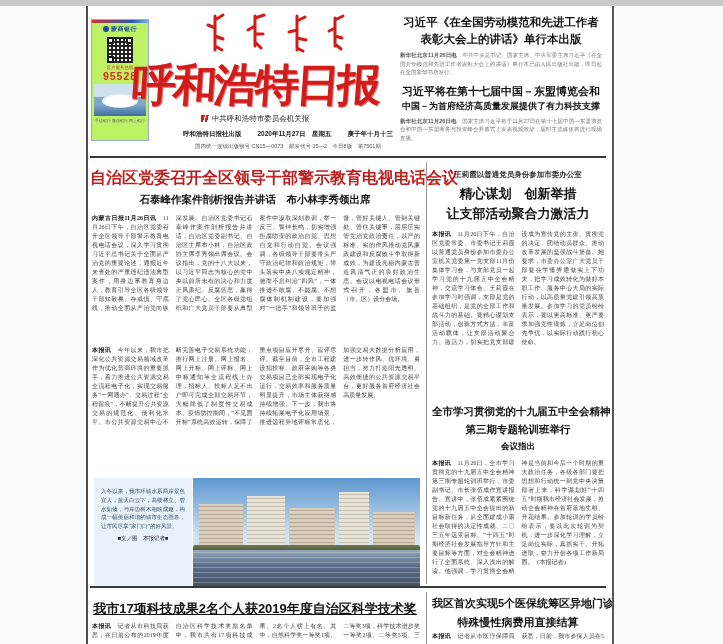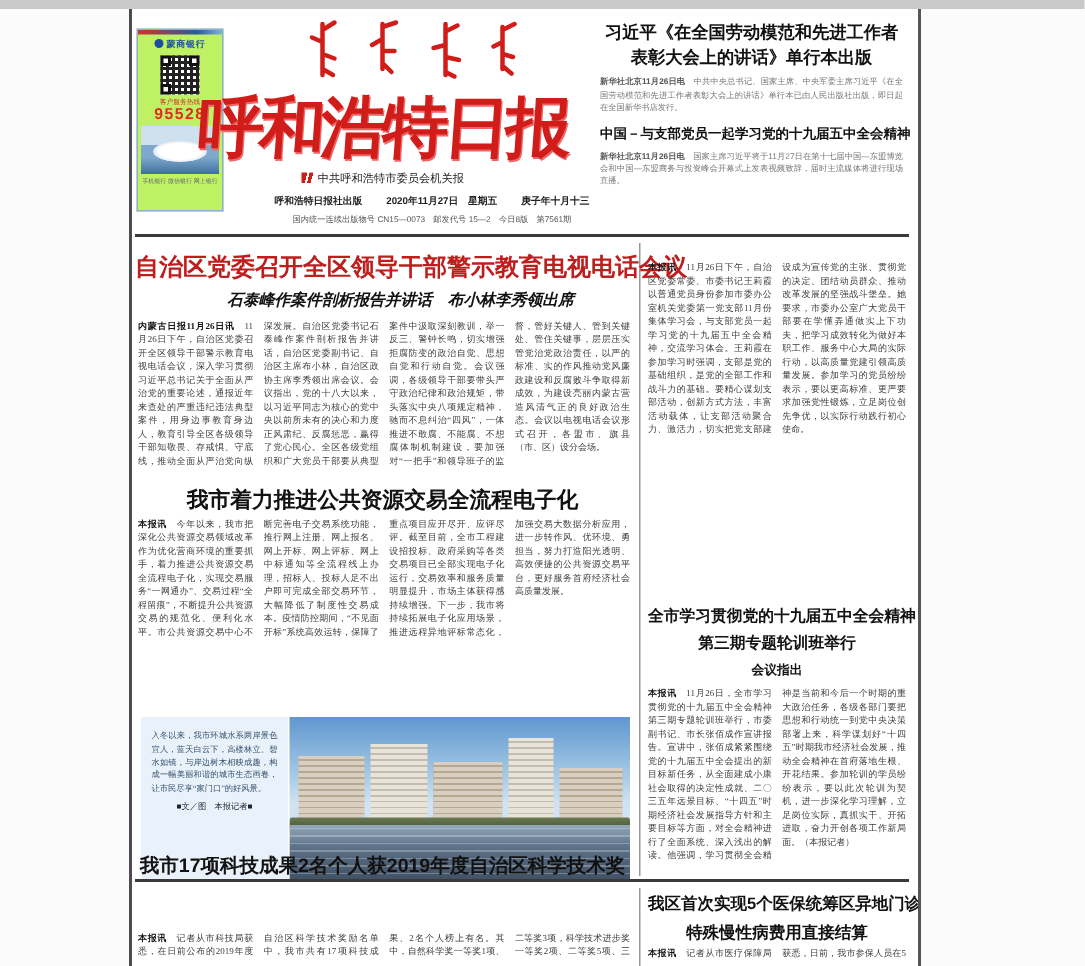--- a/index.html
+++ b/index.html
@@ -110,76 +110,81 @@
   </div>
   <div class="abs mast-line2">国内统一连续出版物号 CN15—0073　邮发代号 15—2　今日8版　第7561期</div>
 
   <div class="abs" style="left:312px; top:8px; width:202px;">
     <div class="hl" style="font-size:11.5px; line-height:1.45;">
       <div>习近平《在全国劳动模范和先进工作者</div>
       <div>表彰大会上的讲话》单行本出版</div>
     </div>
     <div class="dispatch" style="margin-top:4px;"><span class="lead" style="font-weight:bold;color:#555;">新华社北京11月26日电</span><span>　中共中央总书记、国家主席、中央军委主席习近平《在全国劳动模范和先进工作者表彰大会上的讲话》单行本已由人民出版社出版，即日起在全国新华书店发行。</span></div>
     <div class="hl" style="font-size:11px; line-height:1.5; margin-top:7px;">
-      <div style="font-size:9px;">中国－与支部党员一起学习党的十九届五中全会精神</div>
+      <div>习近平将在第十七届中国－东盟博览会和</div>
+      <div style="font-size:9px;">中国－为首府经济高质量发展提供了有力科技支撑</div>
     </div>
     <div class="dispatch" style="margin-top:4px;"><span style="font-weight:bold;color:#555;">新华社北京11月26日电</span><span>　国家主席习近平将于11月27日在第十七届中国—东盟博览会和中国—东盟商务与投资峰会开幕式上发表视频致辞，届时主流媒体将进行现场直播。</span></div>
   </div>
 
   <div class="abs hrule" style="left:2px; top:150px; width:516px;"></div>
   <div class="abs vrule" style="left:338px; top:156px; height:422px;"></div>
 
   <div class="abs hl-red" style="left:2px; top:162px; width:330px; font-size:16px;">自治区党委召开全区领导干部警示教育电视电话会议</div>
-  <div class="abs hl" style="left:14px; top:187px; width:330px; font-size:10.5px;font-style:italic;">石泰峰作案件剖析报告并讲话　布小林李秀领出席</div>
+  <div class="abs hl" style="left:2px; top:187px; width:330px; font-size:10.5px;">石泰峰作案件剖析报告并讲话　布小林李秀领出席</div>
   <div class="abs bodytxt cols4" style="left:4px; top:208px; width:328px; height:106px;">
     <span class="lead">内蒙古日报11月26日讯</span><span>　11月26日下午，自治区党委召开全区领导干部警示教育电视电话会议，深入学习贯彻习近平总书记关于全面从严治党的重要论述，通报近年来查处的严重违纪违法典型案件，用身边事教育身边人，教育引导全区各级领导干部知敬畏、存戒惧、守底线，推动全面从严治党向纵深发展。自治区党委书记石泰峰作案件剖析报告并讲话，自治区党委副书记、自治区主席布小林，自治区政协主席李秀领出席会议。会议指出，党的十八大以来，以习近平同志为核心的党中央以前所未有的决心和力度正风肃纪、反腐惩恶，赢得了党心民心。全区各级党组织和广大党员干部要从典型案件中汲取深刻教训，举一反三、警钟长鸣，切实增强拒腐防变的政治自觉、思想自觉和行动自觉。会议强调，各级领导干部要带头严守政治纪律和政治规矩，带头落实中央八项规定精神，驰而不息纠治“四风”，一体推进不敢腐、不能腐、不想腐体制机制建设，要加强对“一把手”和领导班子的监督，管好关键人、管到关键处、管住关键事，层层压实管党治党政治责任，以严的标准、实的作风推动党风廉政建设和反腐败斗争取得新成效，为建设亮丽内蒙古营造风清气正的良好政治生态。会议以电视电话会议形式召开，各盟市、旗县（市、区）设分会场。</span>
   </div>
 
-  <div class="abs hl" style="left:2px; top:318px; width:330px; font-size:14.5px;">我市着力推进公共资源交易全流程电子化</div>
   <div class="abs bodytxt cols4" style="left:4px; top:340px; width:328px; height:130px;">
     <span class="lead">本报讯</span><span>　今年以来，我市把深化公共资源交易领域改革作为优化营商环境的重要抓手，着力推进公共资源交易全流程电子化，实现交易服务“一网通办”、交易过程“全程留痕”，不断提升公共资源交易的规范化、便利化水平。市公共资源交易中心不断完善电子交易系统功能，推行网上注册、网上报名、网上开标、网上评标、网上中标通知等全流程线上办理，招标人、投标人足不出户即可完成全部交易环节，大幅降低了制度性交易成本。疫情防控期间，“不见面开标”系统高效运转，保障了重点项目应开尽开、应评尽评。截至目前，全市工程建设招投标、政府采购等各类交易项目已全部实现电子化运行，交易效率和服务质量明显提升，市场主体获得感持续增强。下一步，我市将持续拓展电子化应用场景，推进远程异地评标常态化，加强交易大数据分析应用，进一步转作风、优环境、勇担当，努力打造阳光透明、高效便捷的公共资源交易平台，更好服务首府经济社会高质量发展。</span>
   </div>
 
   <div class="abs caption" style="left:6px; top:472px; width:98px; height:110px;">
     <span>入冬以来，我市环城水系两岸景色宜人，蓝天白云下，高楼林立、碧水如镜，与岸边树木相映成趣，构成一幅美丽和谐的城市生态画卷，让市民尽享“家门口”的好风景。</span>
     <span class="credit">■文／图　本报记者■</span>
   </div>
   <div class="abs photo" style="left:105px; top:472px; width:227px; height:110px;">
     <div class="b" style="left:6px;  width:44px; height:46px;"></div>
     <div class="b b2" style="left:54px; width:38px; height:54px;"></div>
     <div class="b" style="left:96px; width:46px; height:42px;"></div>
     <div class="b b2" style="left:146px; width:30px; height:58px;"></div>
     <div class="b" style="left:180px; width:42px; height:38px;"></div>
     <div class="trees"></div>
     <div class="water"></div>
   </div>
 
   <div class="abs" style="left:344px; top:163px; width:172px;">
     <div class="hl" style="font-size:7.5px; line-height:1.6; color:#333;">
+      <div>王莉霞以普通党员身份参加市委办公室</div>
+    </div>
+    <div class="hl" style="font-size:13px; line-height:1.55; margin-top:3px;">
+      <div>精心谋划　创新举措</div>
+      <div>让支部活动聚合力激活力</div>
     </div>
     <div class="bodytxt cols2" style="width:172px; height:126px; margin-top:6px;">
       <span class="lead">本报讯</span><span>　11月26日下午，自治区党委常委、市委书记王莉霞以普通党员身份参加市委办公室机关党委第一党支部11月份集体学习会，与支部党员一起学习党的十九届五中全会精神，交流学习体会。王莉霞在参加学习时强调，支部是党的基础组织，是党的全部工作和战斗力的基础。要精心谋划支部活动，创新方式方法，丰富活动载体，让支部活动聚合力、激活力，切实把党支部建设成为宣传党的主张、贯彻党的决定、团结动员群众、推动改革发展的坚强战斗堡垒。她要求，市委办公室广大党员干部要在学懂弄通做实上下功夫，把学习成效转化为做好本职工作、服务中心大局的实际行动，以高质量党建引领高质量发展。参加学习的党员纷纷表示，要以更高标准、更严要求加强党性锻炼，立足岗位创先争优，以实际行动践行初心使命。</span>
     </div>
   </div>
 
   <div class="abs" style="left:344px; top:368px; width:172px;margin-top:29px;">
     <div class="hl" style="font-size:10.5px; line-height:1.7;">
       <div>全市学习贯彻党的十九届五中全会精神</div>
       <div>第三期专题轮训班举行</div>
     </div>
     <div class="hl" style="font-size:8.5px; margin-top:2px;">会议指出</div>
     <div class="bodytxt cols2" style="width:172px; height:150px; margin-top:6px;">
       <span class="lead">本报讯</span><span>　11月26日，全市学习贯彻党的十九届五中全会精神第三期专题轮训班举行，市委副书记、市长张佰成作宣讲报告。宣讲中，张佰成紧紧围绕党的十九届五中全会提出的新目标新任务，从全面建成小康社会取得的决定性成就、二〇三五年远景目标、“十四五”时期经济社会发展指导方针和主要目标等方面，对全会精神进行了全面系统、深入浅出的解读。他强调，学习贯彻全会精神是当前和今后一个时期的重大政治任务，各级各部门要把思想和行动统一到党中央决策部署上来，科学谋划好“十四五”时期我市经济社会发展，推动全会精神在首府落地生根、开花结果。参加轮训的学员纷纷表示，要以此次轮训为契机，进一步深化学习理解，立足岗位实际，真抓实干、开拓进取，奋力开创各项工作新局面。（本报记者）</span>
     </div>
   </div>
 
   <div class="abs hrule" style="left:2px; top:580px; width:516px;"></div>
   <div class="abs vrule" style="left:338px; top:586px; height:52px;"></div>
 
-  <div class="abs hl" style="left:2px; top:562px; width:330px; font-size:13px;">我市17项科技成果2名个人获2019年度自治区科学技术奖</div>
+  <div class="abs hl" style="left:2px; top:594px; width:330px; font-size:13px;text-decoration:underline;">我市17项科技成果2名个人获2019年度自治区科学技术奖</div>
   <div class="abs bodytxt cols4" style="left:4px; top:616px; width:328px; height:22px;">
     <span class="lead">本报讯</span><span>　记者从市科技局获悉，在日前公布的2019年度自治区科学技术奖励名单中，我市共有17项科技成果、2名个人榜上有名。其中，自然科学奖一等奖1项、二等奖3项，科学技术进步奖一等奖2项、二等奖5项、三等奖6项；2名科技工作者分别获得中青年科学技术创新奖和国际科学技术合作奖。近年来，我市深入实施创新驱动发展战略，不断加大科技投入，优化创新生态，企业创新主体地位持续增强，产学研协同创新体系日益完善，一批关键技术攻关成果加速转化落地，为首府经济高质量发展提供了有力科技支撑。</span>
   </div>
 
   <div class="abs hl" style="left:344px; top:588px; width:172px; font-size:11px; line-height:1.7;text-align:center;">
     <div>我区首次实现5个医保统筹区异地门诊</div>
     <div>特殊慢性病费用直接结算</div>
   </div>
   <div class="abs bodytxt cols2" style="left:344px; top:626px; width:172px; height:12px;">
     <span class="lead">本报讯</span><span>　记者从市医疗保障局获悉，日前，我市参保人员在5个医保统筹区就医时实现了异地门诊特殊慢性病费用直接结算，这在全区尚属首次。此举标志着我区异地就医直接结算范围进一步扩大，参保群众无需再垫付资金、来回跑腿报销，就医结算更加便捷高效。</span>

